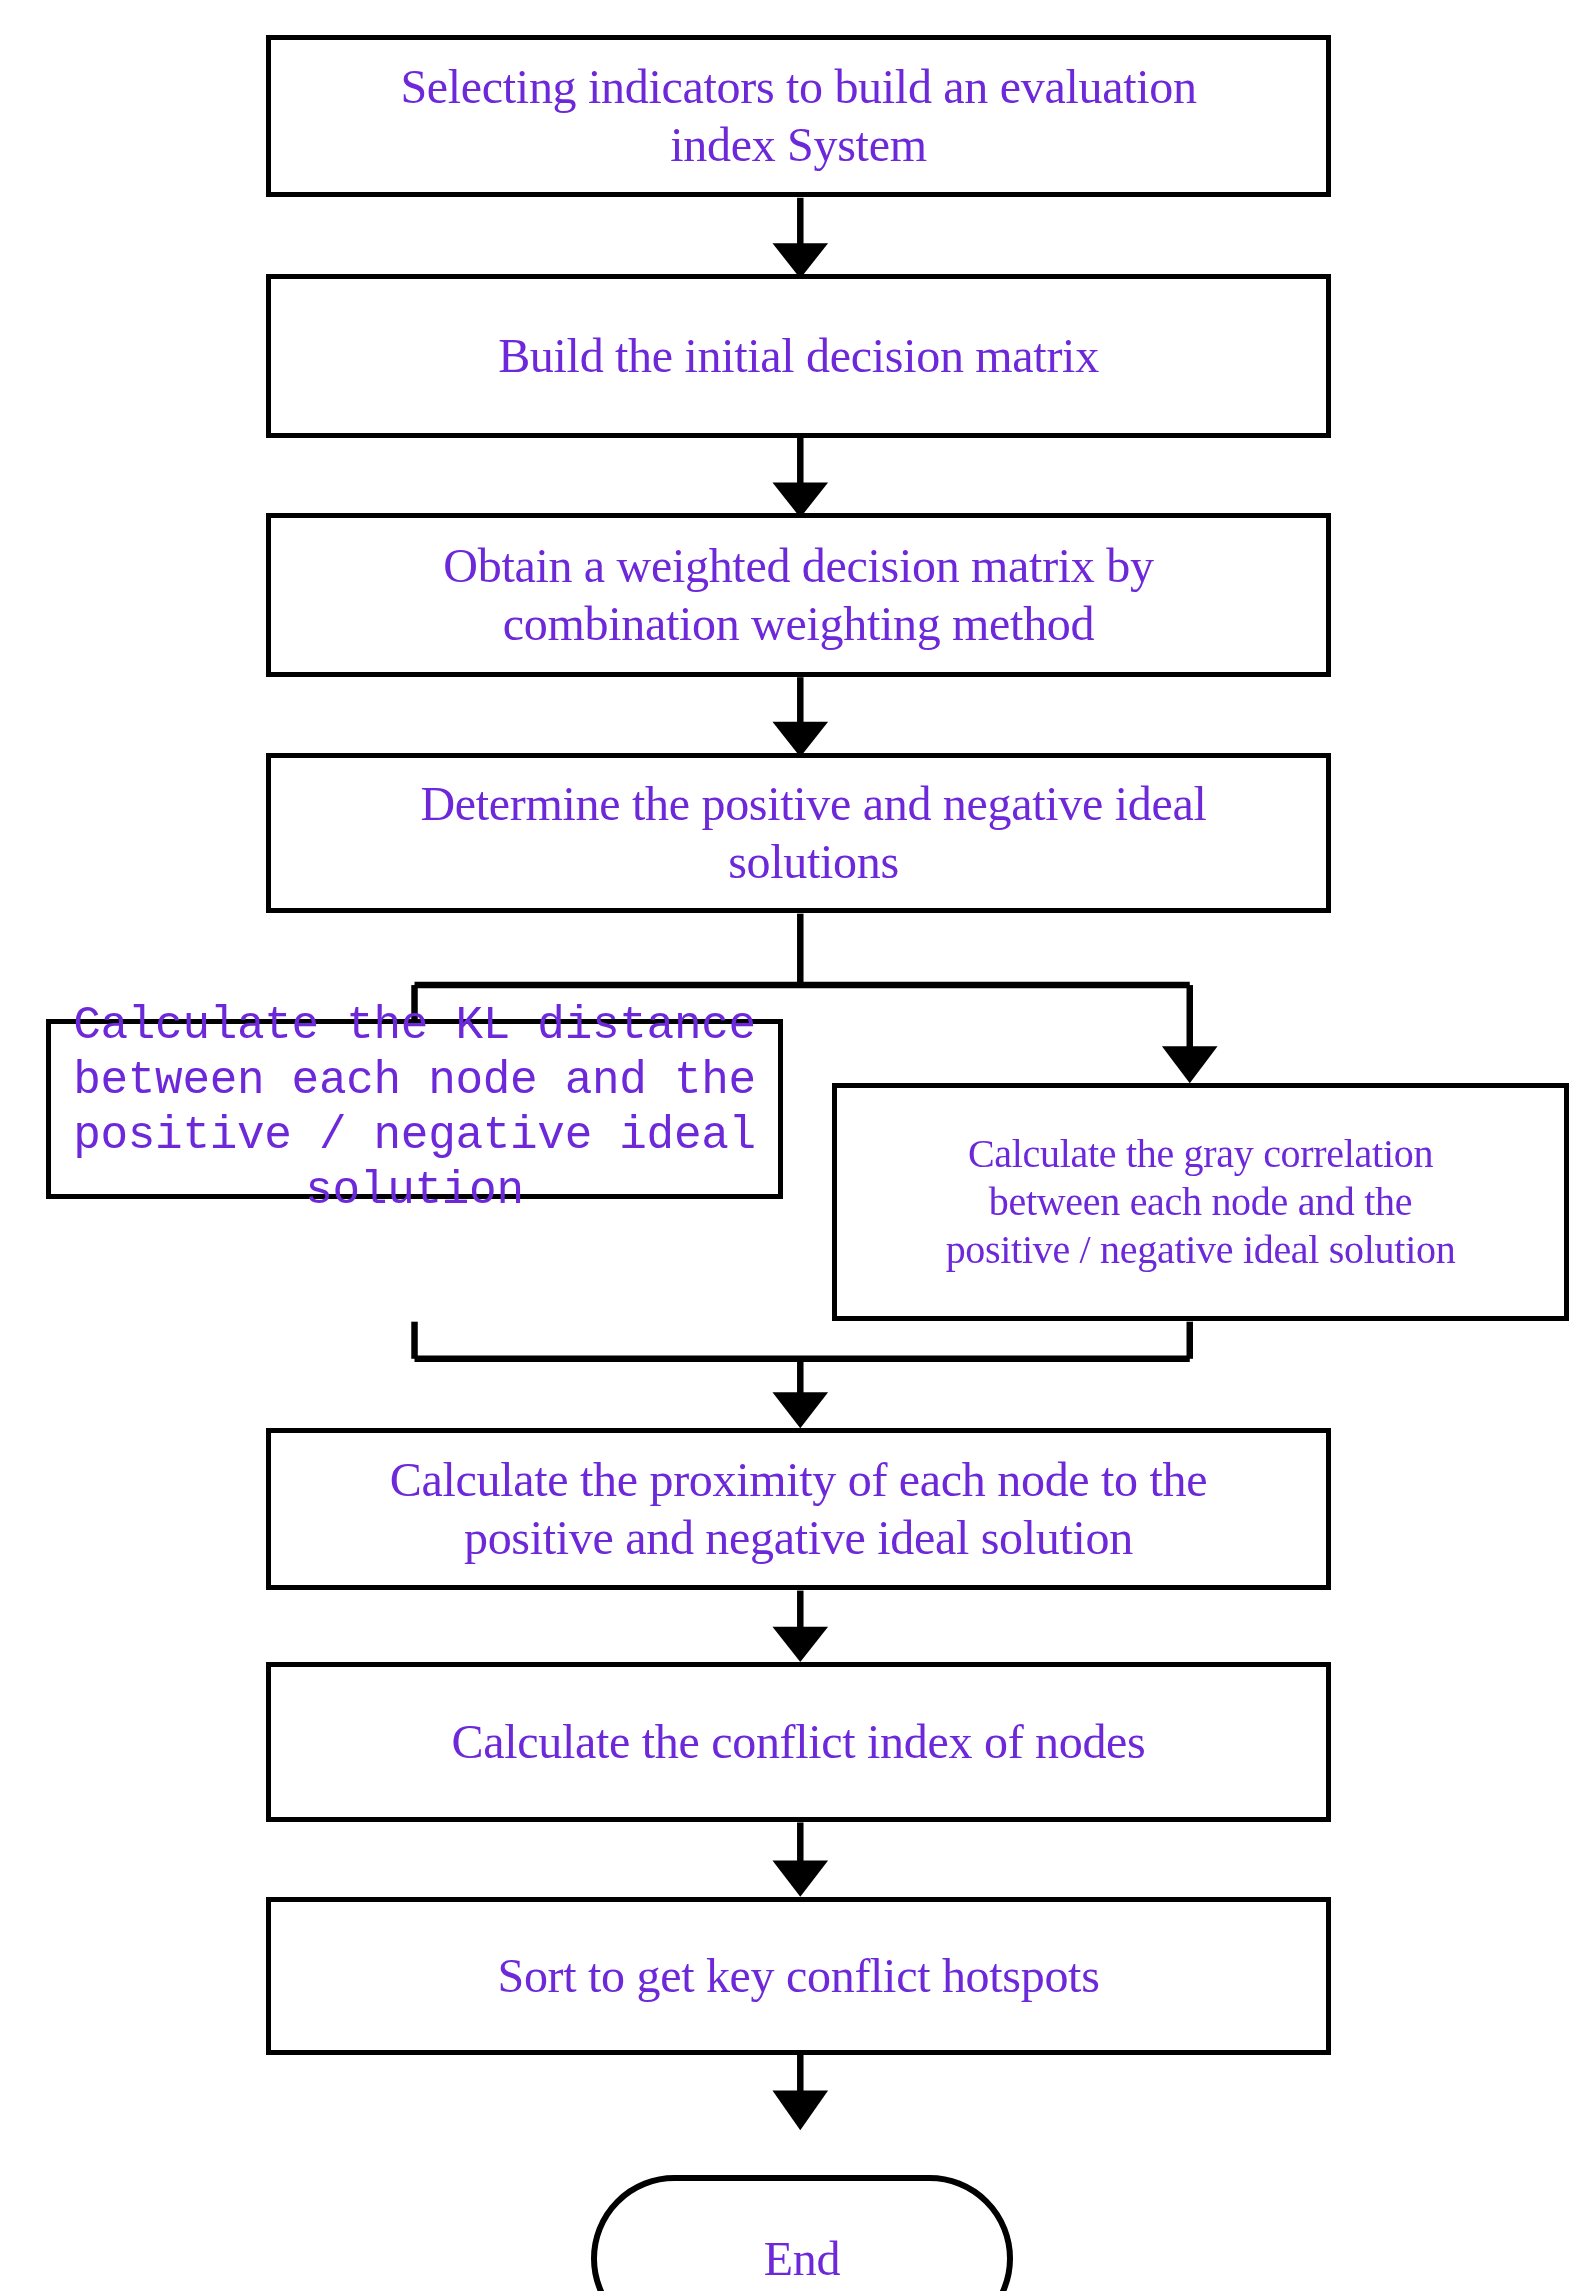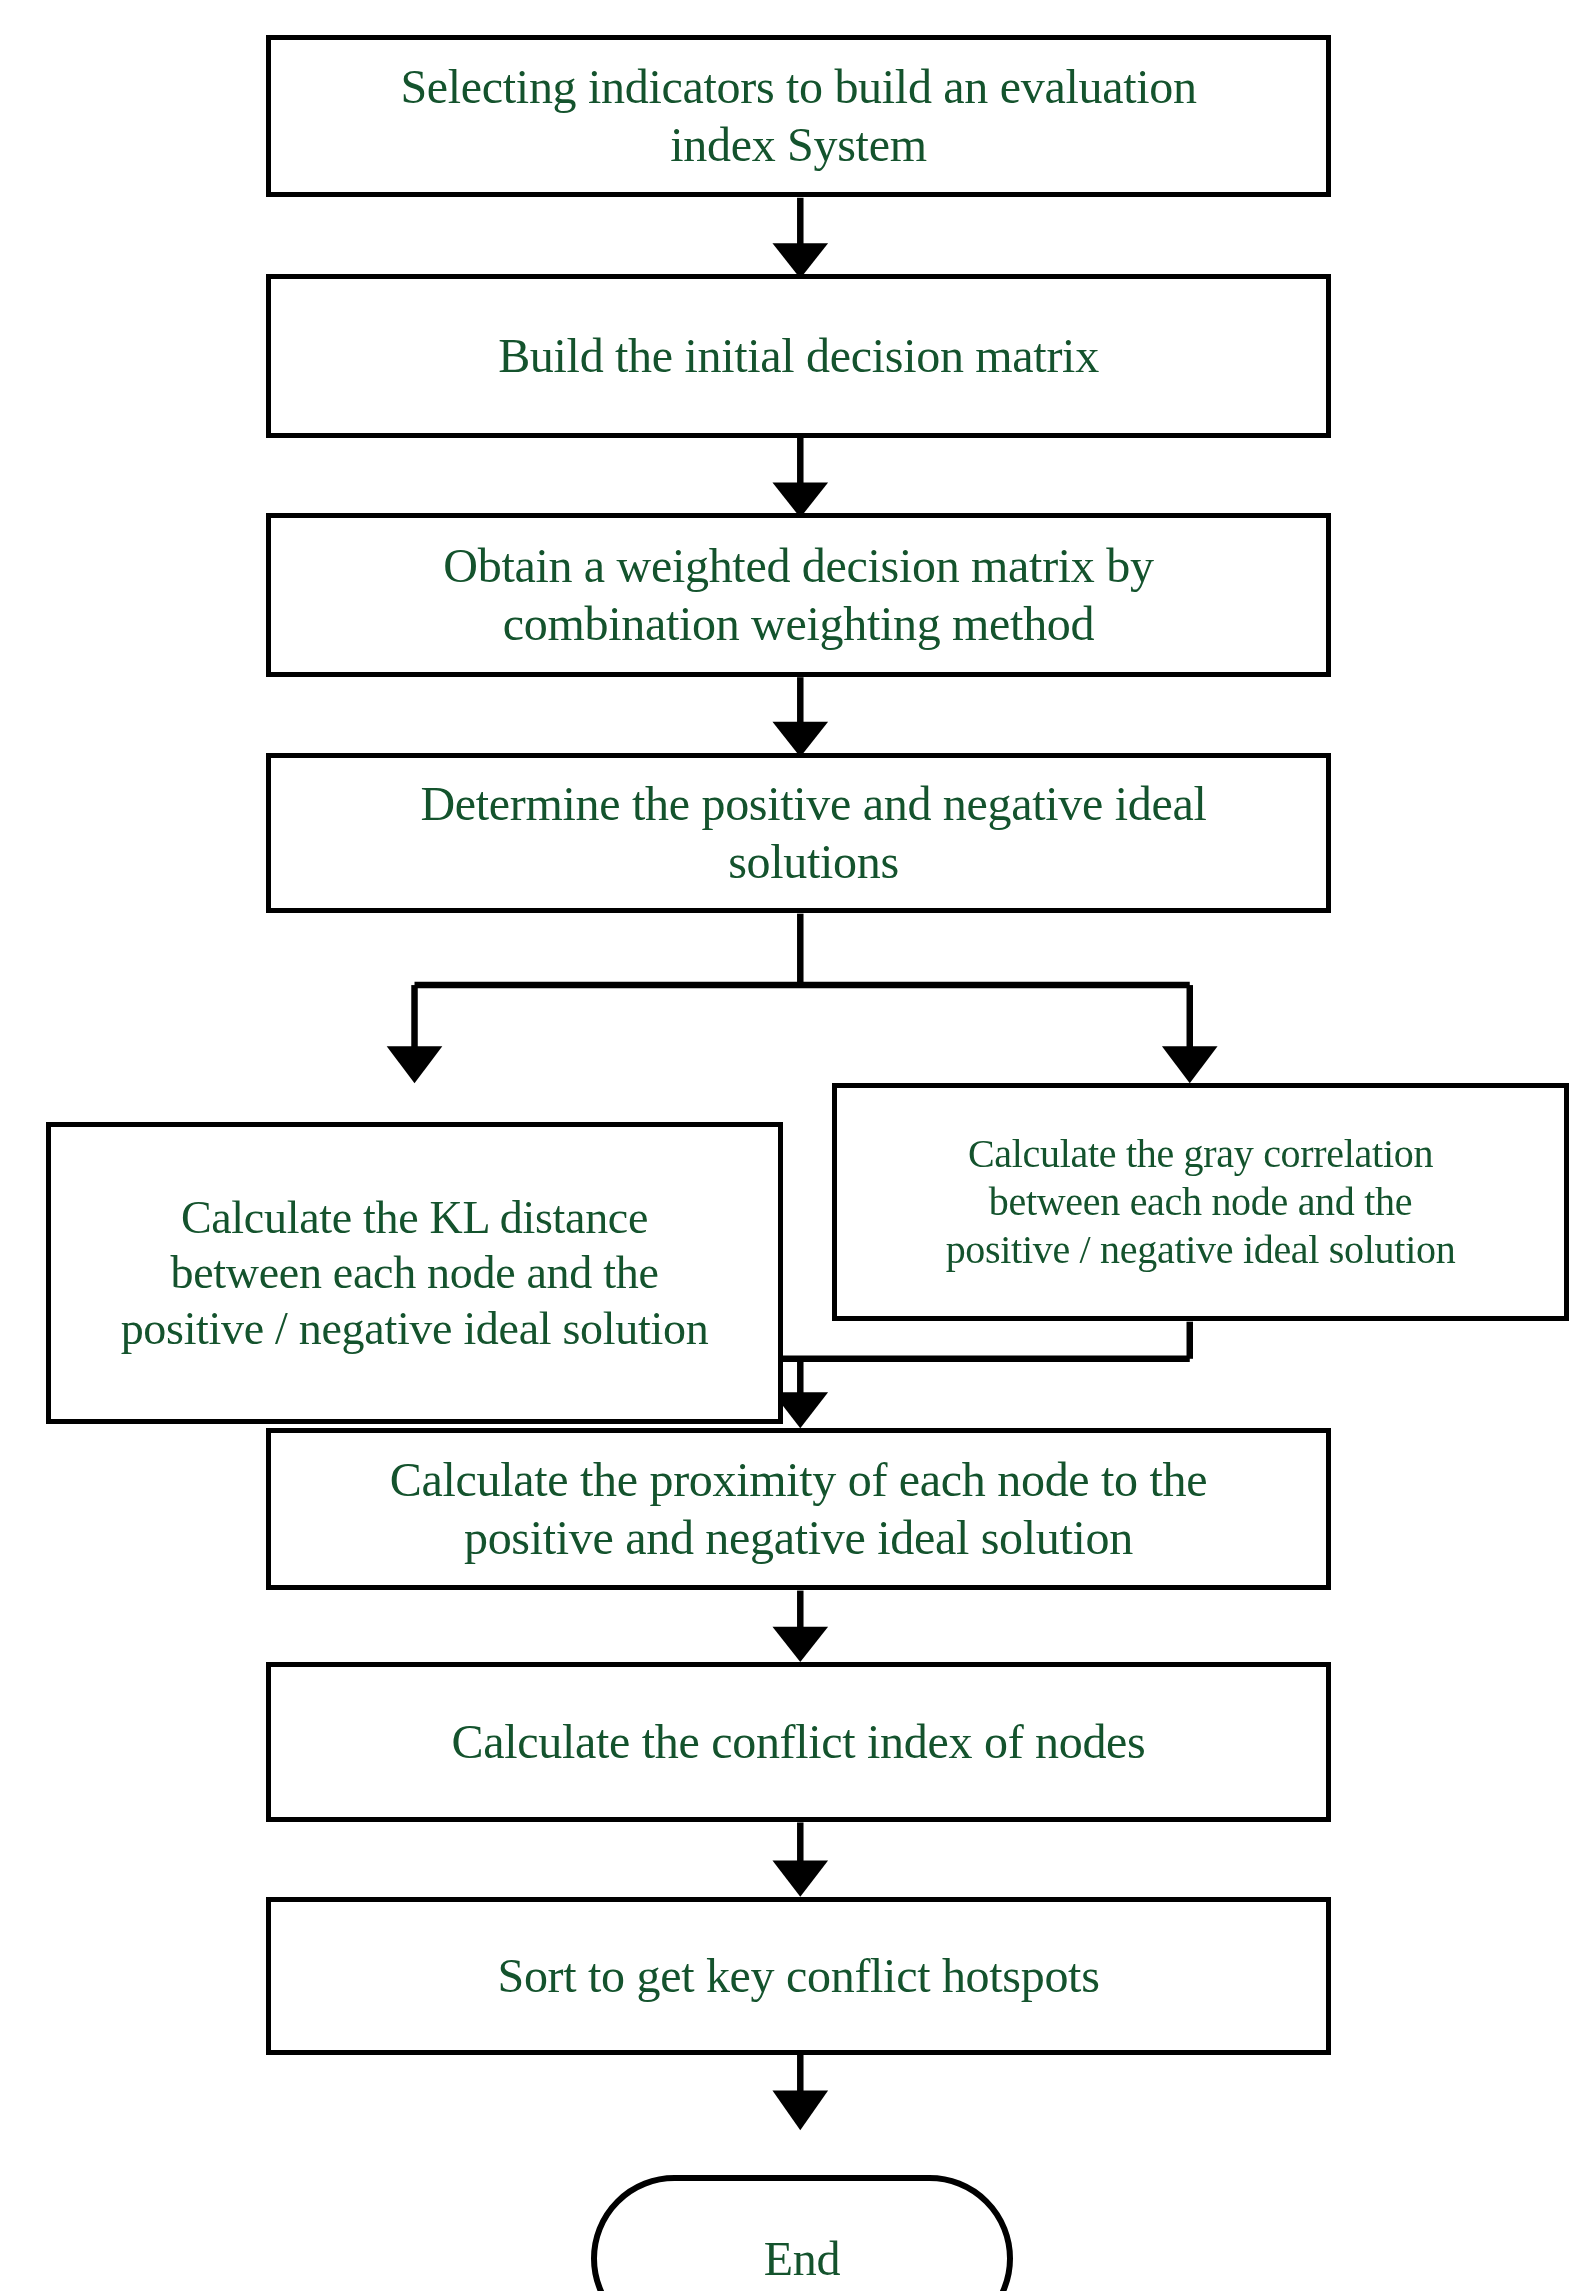--- a/index.html
+++ b/index.html
@@ -17,21 +17,21 @@
   }
   .node {
     position: absolute;
     box-sizing: border-box;
     border: 5.6px solid #000000;
     background: #ffffff;
     display: flex;
     align-items: center;
     justify-content: center;
     text-align: center;
-    color: #14532d;
+    color: #6d28d9;
     font-size: 48px;
     line-height: 1.20;
     letter-spacing: -0.3px;
     padding: 3.7px 13px;
     white-space: pre-line;
   }
   .node.terminator {
     border-width: 6.5px;
     border-radius: 927px;
   }
@@ -120,21 +120,21 @@
   <div class="node" style="left:266px; top:513px; width:1065px; height:164px;">
     <span>Obtain a weighted decision matrix by
 combination weighting method</span>
   </div>
 
   <div class="node" style="left:266px; top:753px; width:1065px; height:160px;padding-left:43px;">
     <span>Determine the positive and negative ideal
 solutions</span>
   </div>
 
-  <div class="node" style="left:46px; top:1122px; width:737px; height:302px; font-size:46px;">
+  <div class="node" style="left:46px; top:1019px; width:737px; height:180px; font-size:46px;font-family:Liberation Mono, monospace;">
     <span>Calculate the KL distance
 between each node and the
 positive / negative ideal solution</span>
   </div>
 
   <div class="node" style="left:832px; top:1083px; width:737px; height:238px; font-size:40px;">
     <span>Calculate the gray correlation
 between each node and the
 positive / negative ideal solution</span>
   </div>

